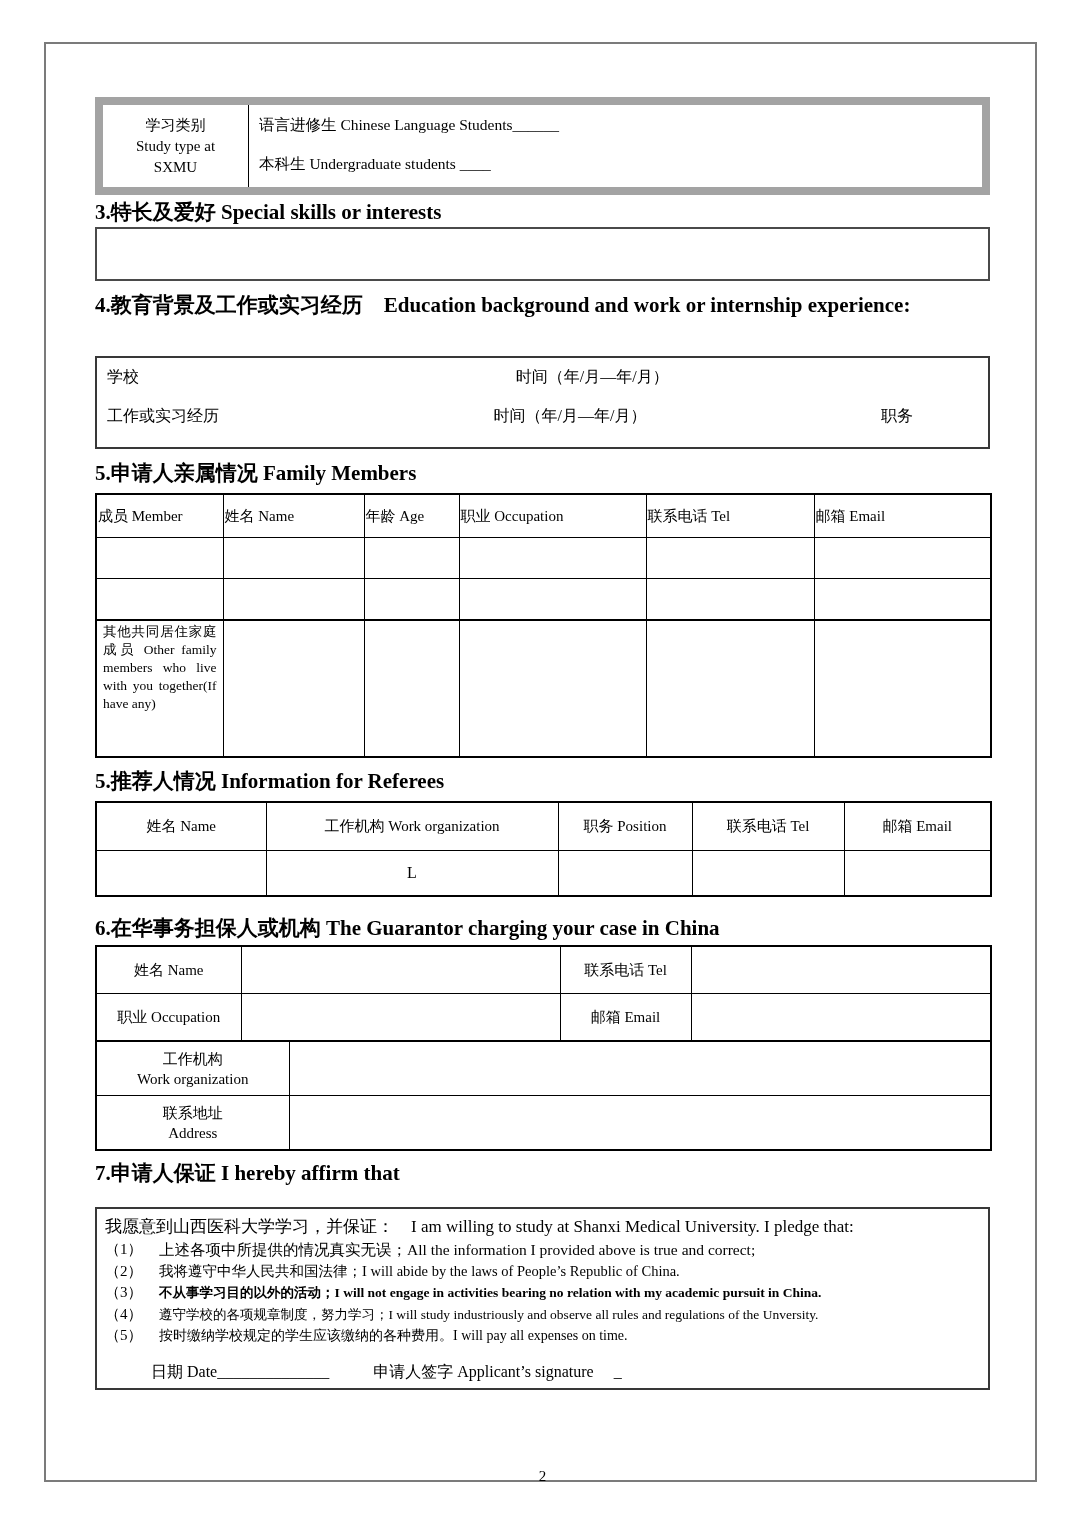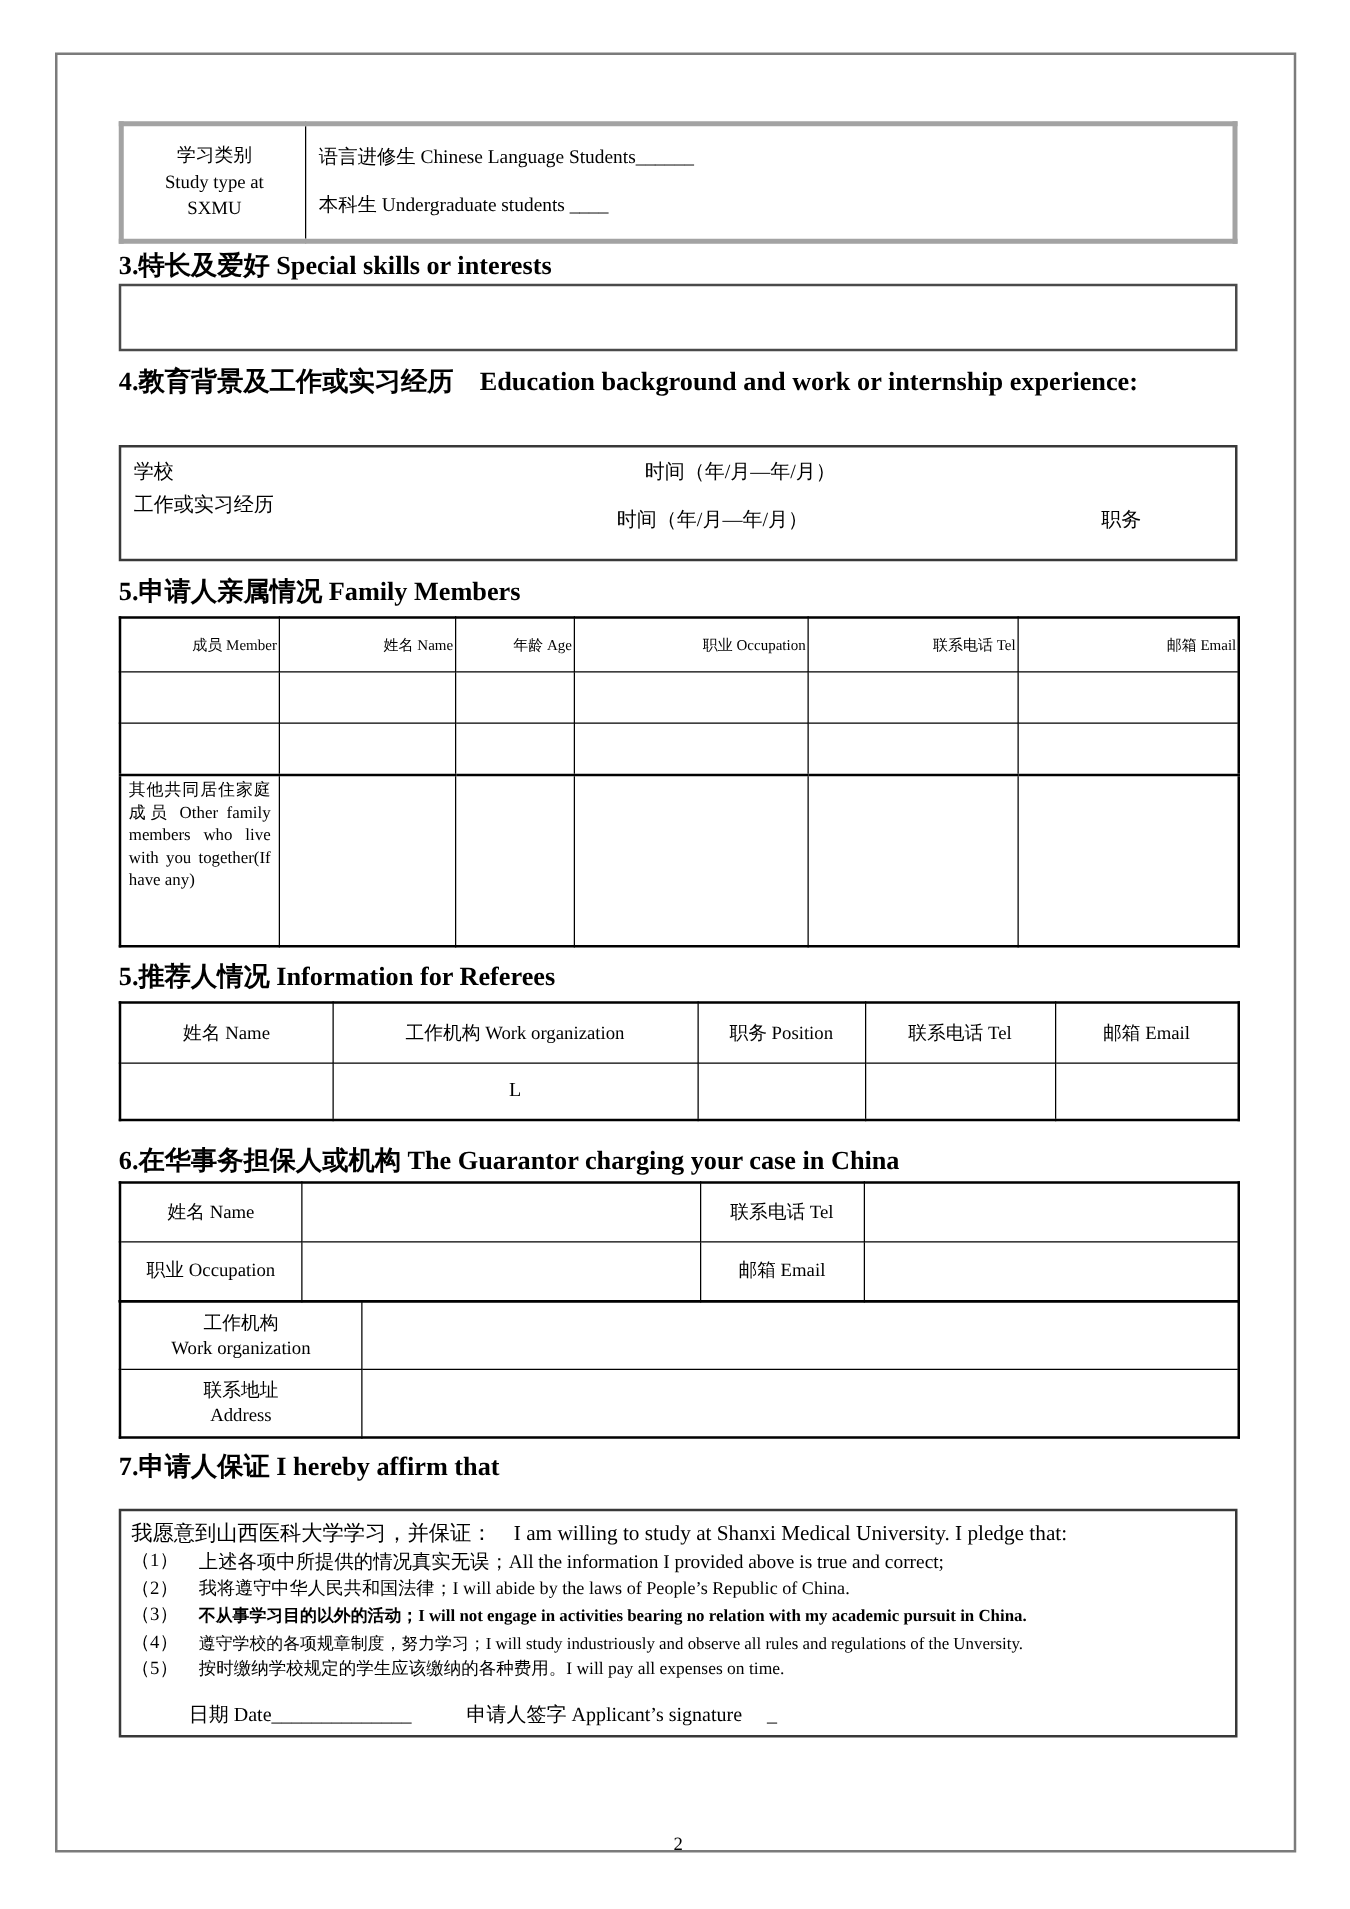--- a/index.html
+++ b/index.html
@@ -10,44 +10,44 @@
   }
   .page-border {
     position:absolute; left:44px; top:42px; width:989px; height:1436px;
     border:2px solid #7b7b7b; background:#fff;
   }
   .content { position:absolute; left:49px; top:53px; width:895px; }
 
   .sec-heading { margin:0; font-size:21px; line-height:22px; font-weight:700; }
 
   
-  table.study { width:100%; border-collapse:collapse; border:4px solid #a3a3a3; height:98px; }
+  table.study { width:100%; border-collapse:collapse; border:8px solid #a3a3a3; height:98px; }
   table.study td { border:1px solid #000; vertical-align:middle; }
   .study-label { width:143px; text-align:center; font-size:15px; line-height:21px; }
   .study-opts { padding:4px 8px 8px 10px; font-size:15.5px; }
   .opt-line1 { margin-top:2px; }
   .opt-line2 { margin-top:18px; }
 
   
   .box3 { margin-top:4px; height:50px; border:2px solid #4a4a4a; }
 
   .h4 { margin-top:13px; }
   
   .box4 { margin-top:40px; height:89px; border:2px solid #383838; position:relative; font-size:16px; }
   .edu-school { position:absolute; left:10px; top:9px; }
   .edu-time1  { position:absolute; left:47%;  top:9px; }
-  .edu-work   { position:absolute; left:10px; top:36px; }
+  .edu-work   { position:absolute; left:10px; top:48px; }
   .edu-time2  { position:absolute; left:44.5%; top:48px; }
   .edu-pos    { position:absolute; left:88%;  top:48px; }
 
   .h5a { margin-top:13px; }
   
   table.family { margin-top:9px; width:100%; border-collapse:collapse; border:2px solid #000; table-layout:fixed; }
   table.family td { border:1px solid #000; vertical-align:middle; }
-  table.family tr.fam-head td { height:40px; text-align:right; font-size:12px; }
+  table.family tr.fam-head td { height:40px; text-align:left; font-size:15px; }
   table.family tr.fam-row td { height:38px; }
   table.family tr.fam-tall td { height:131px; border-top:2px solid #000; }
   .fam-other {
     font-size:13.5px; line-height:18px; text-align:justify;
     padding:2px 6px 2px 6px; vertical-align:top !important;
   }
 
   .h5b { margin-top:12px; }
   
   table.ref { margin-top:9px; width:100%; border-collapse:collapse; border:2px solid #000; table-layout:fixed; }

